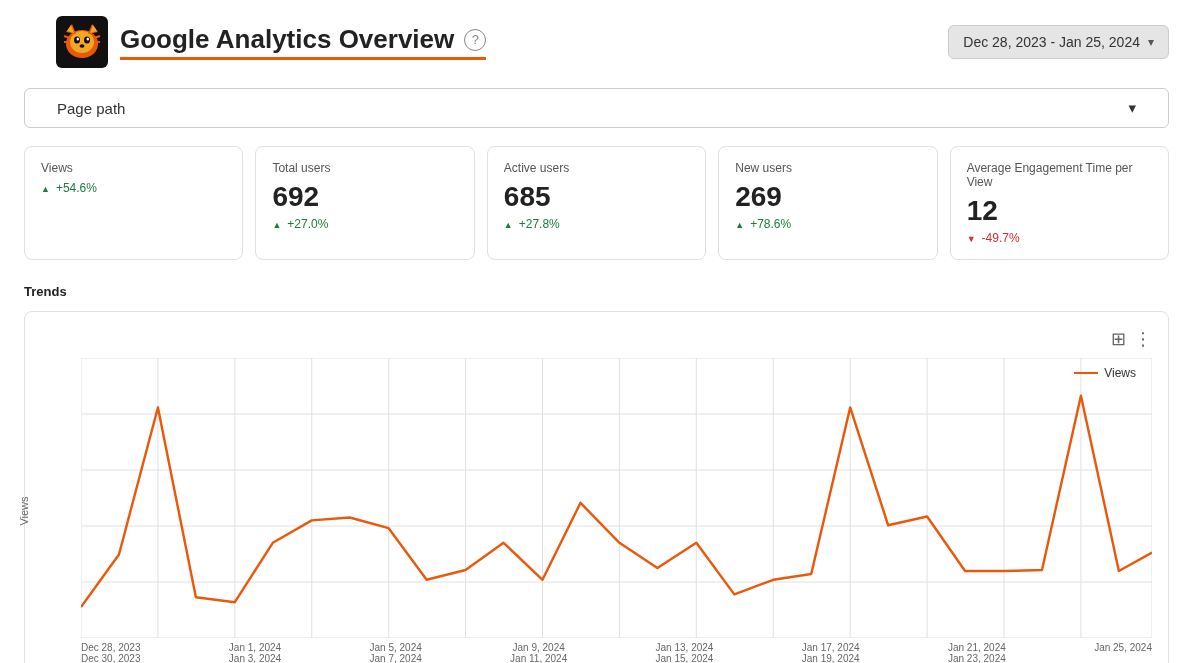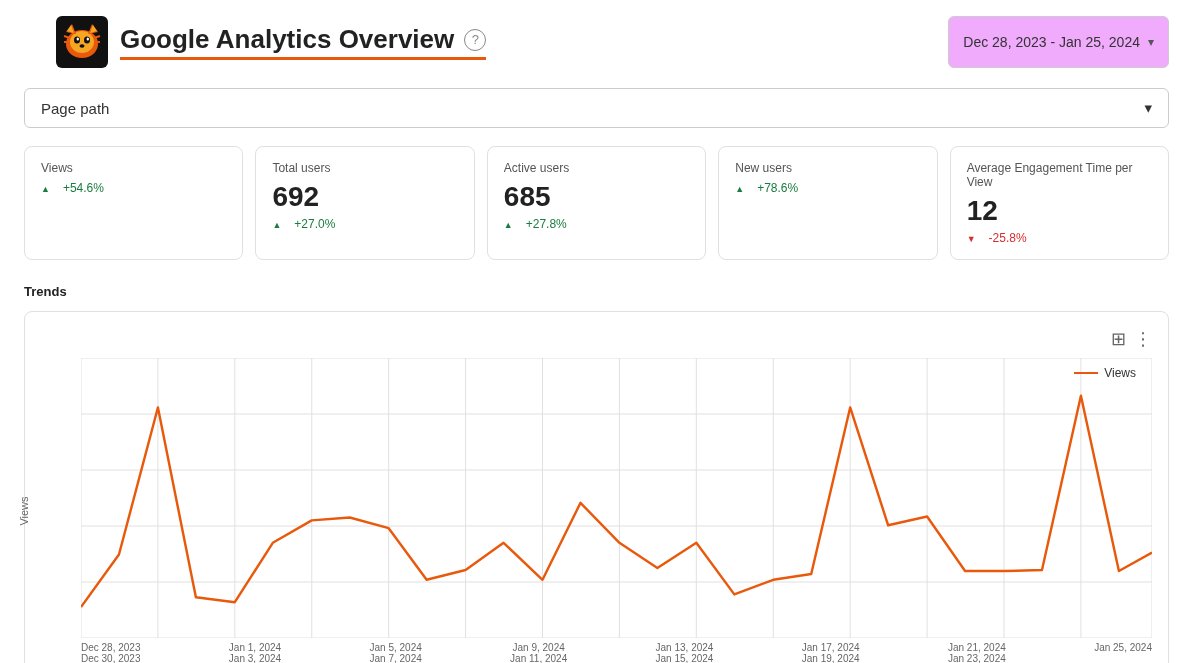--- a/index.html
+++ b/index.html
@@ -1,39 +1,39 @@
 <!DOCTYPE html>
 <html><head>
   <meta charset="utf-8">
   <style>
     * { box-sizing: border-box; margin: 0; padding: 0; }
     body { font-family: 'Arial', sans-serif; background: #f5f5f5; color: #333; }
     .container { background: #fff; max-width: 1193px; min-height: 663px; margin: 0 auto; padding: 16px 24px; }
     
     
-    .header { display: flex; justify-content: space-between; margin-bottom: 20px; padding-left: 32px; }
+    .header { display: flex; align-items: center; justify-content: space-between; margin-bottom: 20px; padding-left: 32px; }
     .header-left { display: flex; align-items: center; gap: 12px; }
     .logo { width: 52px; height: 52px; }
     .title-block { display: flex; flex-direction: column; }
     .page-title { font-size: 26px; font-weight: 700; color: #222; }
     .title-underline { height: 3px; background: #e8590c; width: 100%; margin-top: 2px; }
     .help-icon { width: 22px; height: 22px; border-radius: 50%; border: 1.5px solid #888; display: flex; align-items: center; justify-content: center; color: #888; font-size: 13px; margin-left: 10px; cursor: pointer; }
     .title-row { display: flex; align-items: center; }
-    .date-selector { display: flex; align-items: center; gap: 8px; border: 1px solid #ccc; border-radius: 6px; padding: 8px 14px; background: #f0abfc; cursor: pointer; font-size: 14px; color: #333; white-space: nowrap; }
+    .date-selector { display: flex; align-items: center; gap: 8px; border: 1px solid #ccc; border-radius: 6px; padding: 8px 14px; background: #e5e5e5; cursor: pointer; font-size: 14px; color: #333; white-space: nowrap; }
     .date-selector .chevron { font-size: 12px; color: #555; }
 
     
-    .path-selector { border: 1px solid #ccc; border-radius: 6px; padding: 10px 16px; margin-bottom: 18px; display: flex; align-items: center; justify-content: space-between; cursor: pointer; font-size: 15px; color: #333; }
+    .path-selector { border: 1px solid #ccc; border-radius: 6px; padding: 10px 32px; margin-bottom: 18px; display: flex; align-items: center; justify-content: space-between; cursor: pointer; font-size: 15px; color: #333; }
     
     
     .metrics-row { display: flex; gap: 12px; margin-bottom: 24px; }
     .metric-card { flex: 1; border: 1px solid #e0e0e0; border-radius: 8px; padding: 14px 16px; background: #fff; }
     .metric-label { font-size: 12px; color: #555; margin-bottom: 6px; }
     .metric-value { font-size: 28px; font-weight: 600; color: #222; margin-bottom: 4px; }
-    .metric-change { font-size: 12px; display: flex; align-items: center; gap: 13px; }
+    .metric-change { font-size: 12px; display: flex; align-items: center; gap: 6px; }
     .metric-change.positive { color: #1a7c3e; }
     .metric-change.negative { color: #d32f2f; }
     .arrow-up::before { content: '▲'; font-size: 9px; }
     .arrow-down::before { content: '▼'; font-size: 9px; }
 
     
     .trends-section { margin-top: 4px; }
     .trends-title { font-size: 13px; font-weight: 600; color: #222; margin-bottom: 12px; }
     .chart-container { border: 1px solid #e0e0e0; border-radius: 8px; padding: 16px; background: #fff; position: relative; }
     .chart-toolbar { display: flex; justify-content: flex-end; gap: 8px; margin-bottom: 8px; }
@@ -117,31 +117,32 @@
       <div class="metric-card">
         <div class="metric-label">Active users</div>
         <div class="metric-value">685</div>
         <div class="metric-change positive">
           <span class="arrow-up"></span>
           <span> +27.8%</span>
         </div>
       </div>
       <div class="metric-card">
         <div class="metric-label">New users</div>
+        <div class="metric-value">269</div>
         <div class="metric-change positive">
           <span class="arrow-up"></span>
           <span> +78.6%</span>
         </div>
       </div>
       <div class="metric-card">
         <div class="metric-label">Average Engagement Time per View</div>
         <div class="metric-value">12</div>
         <div class="metric-change negative">
           <span class="arrow-down"></span>
-          <span> -25.8%</span>
+          <span> -49.7%</span>
         </div>
       </div>
     </div>
 
   <div class="trends-section">
     <div class="trends-title">Trends</div>
     <div class="chart-container">
       <div class="chart-toolbar">
         <span class="chart-icon-btn">⊞</span>
         <span class="chart-icon-btn">⋮</span>

